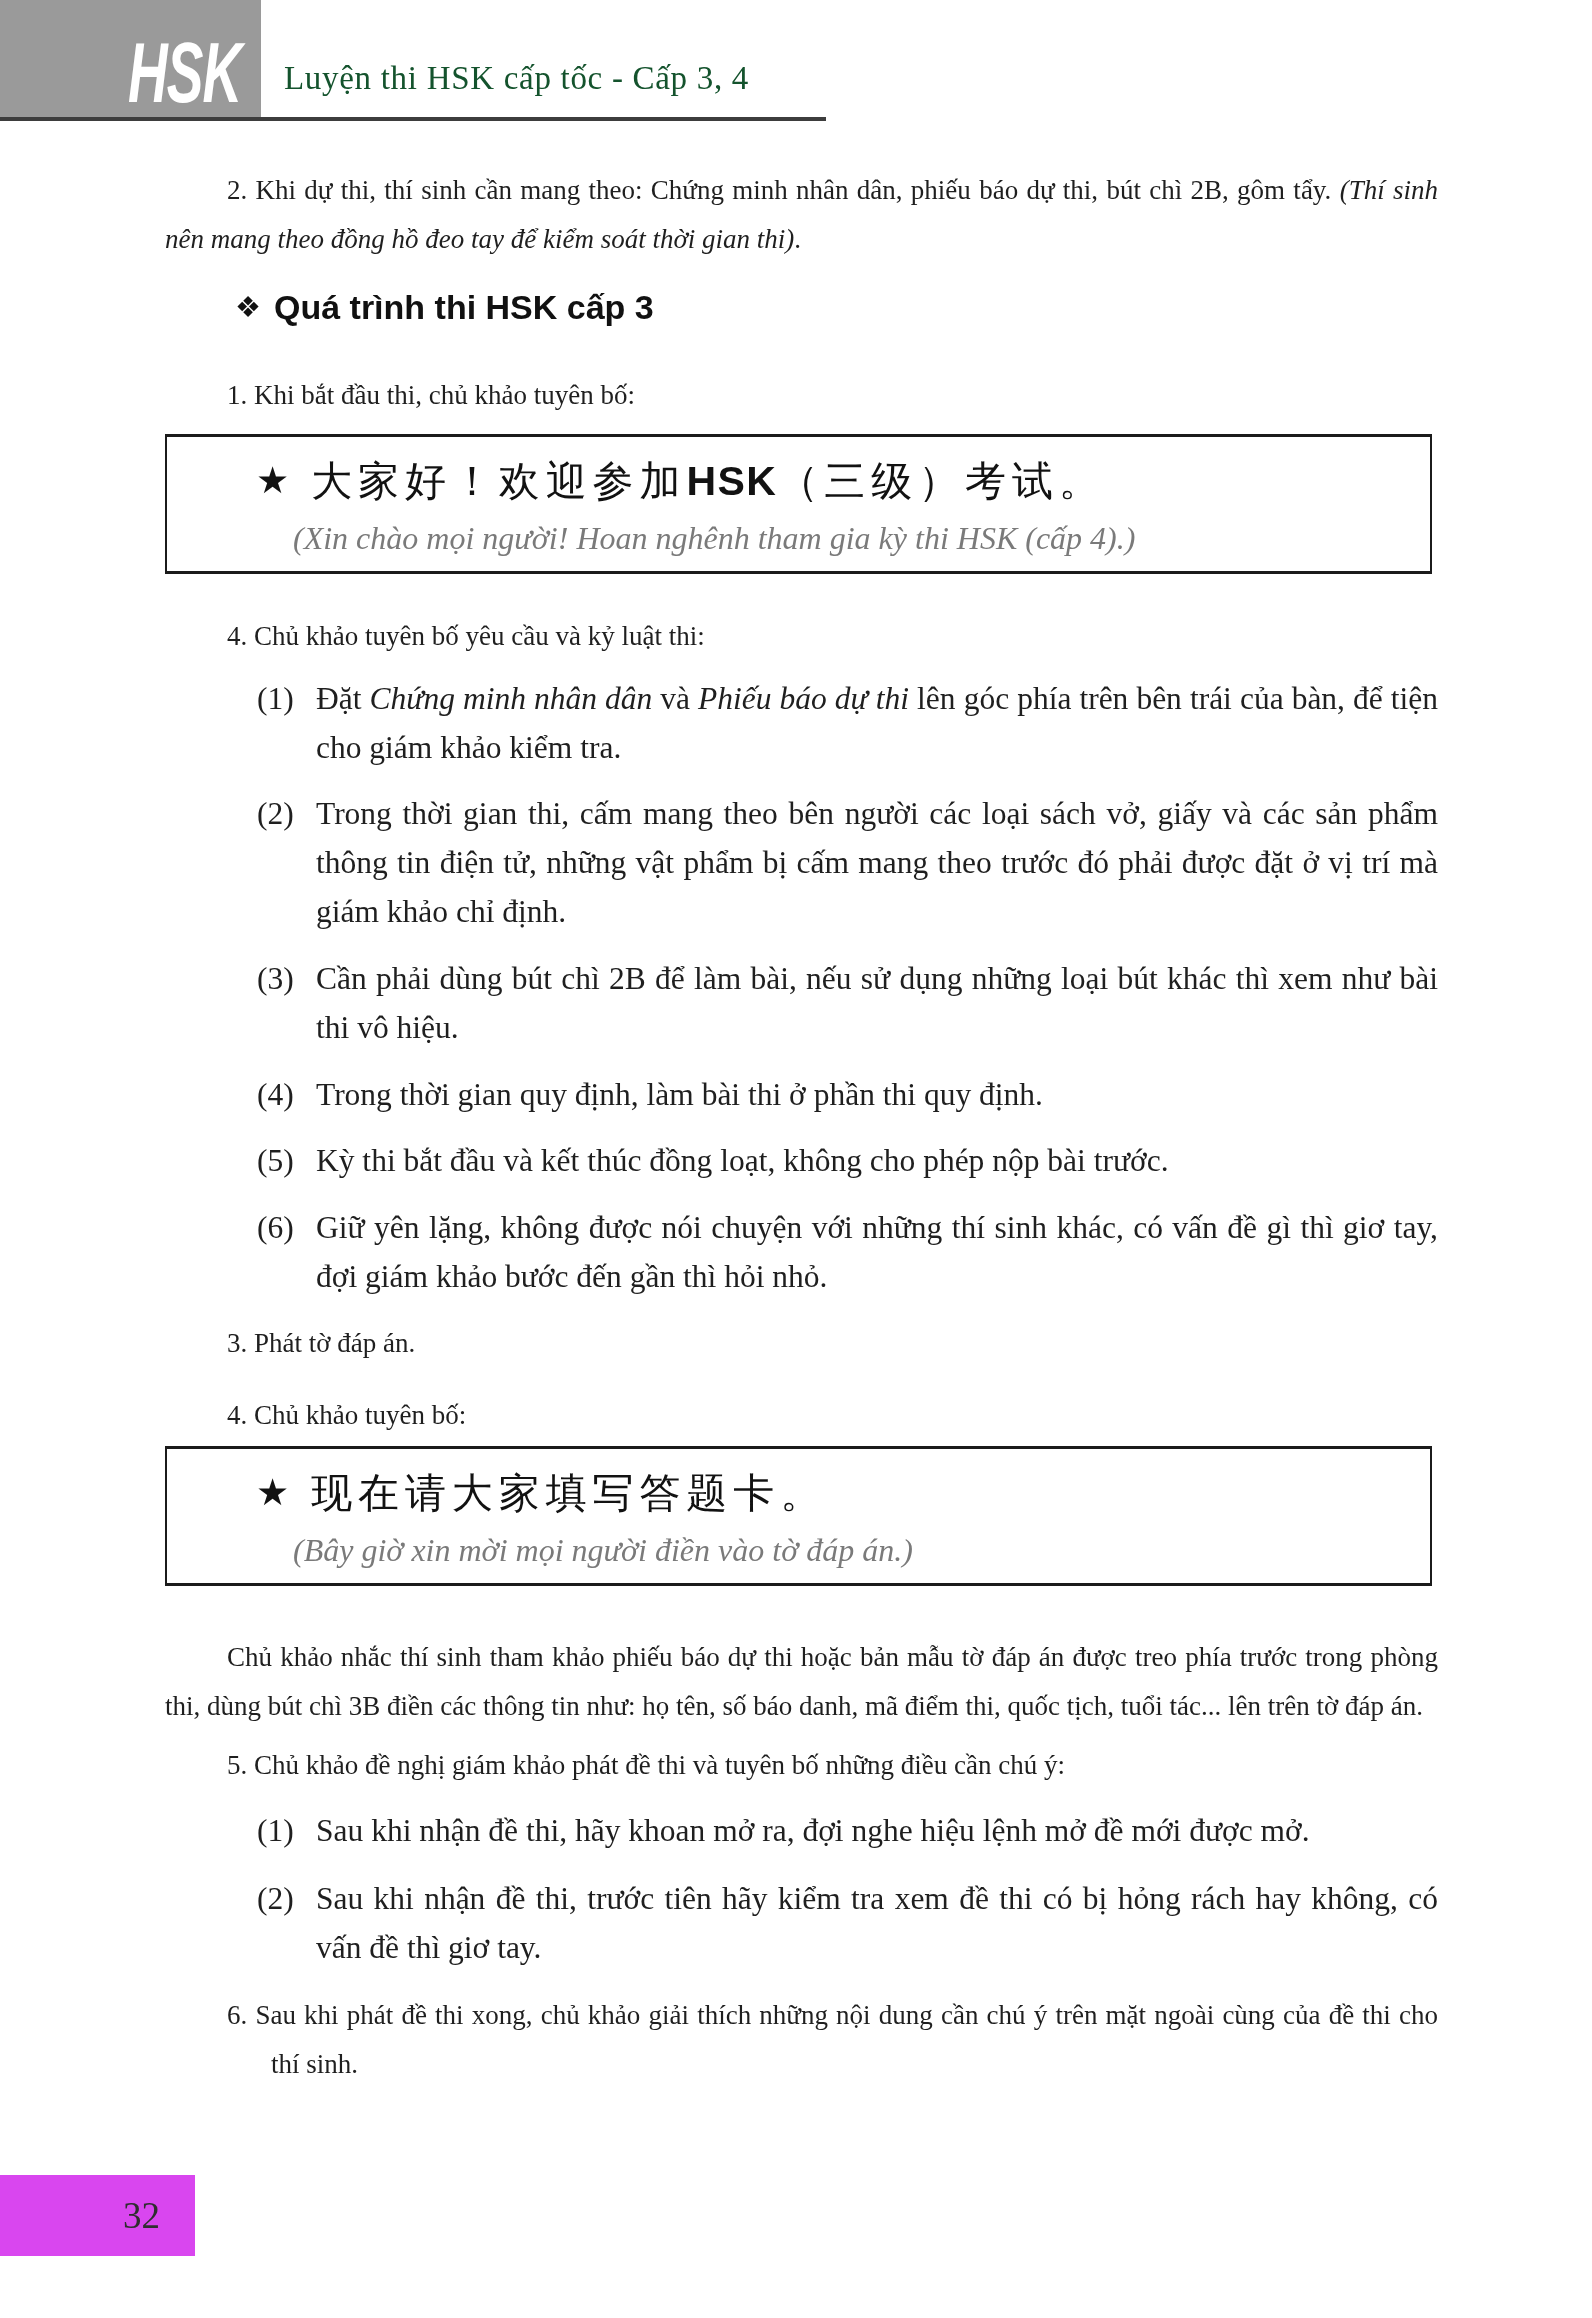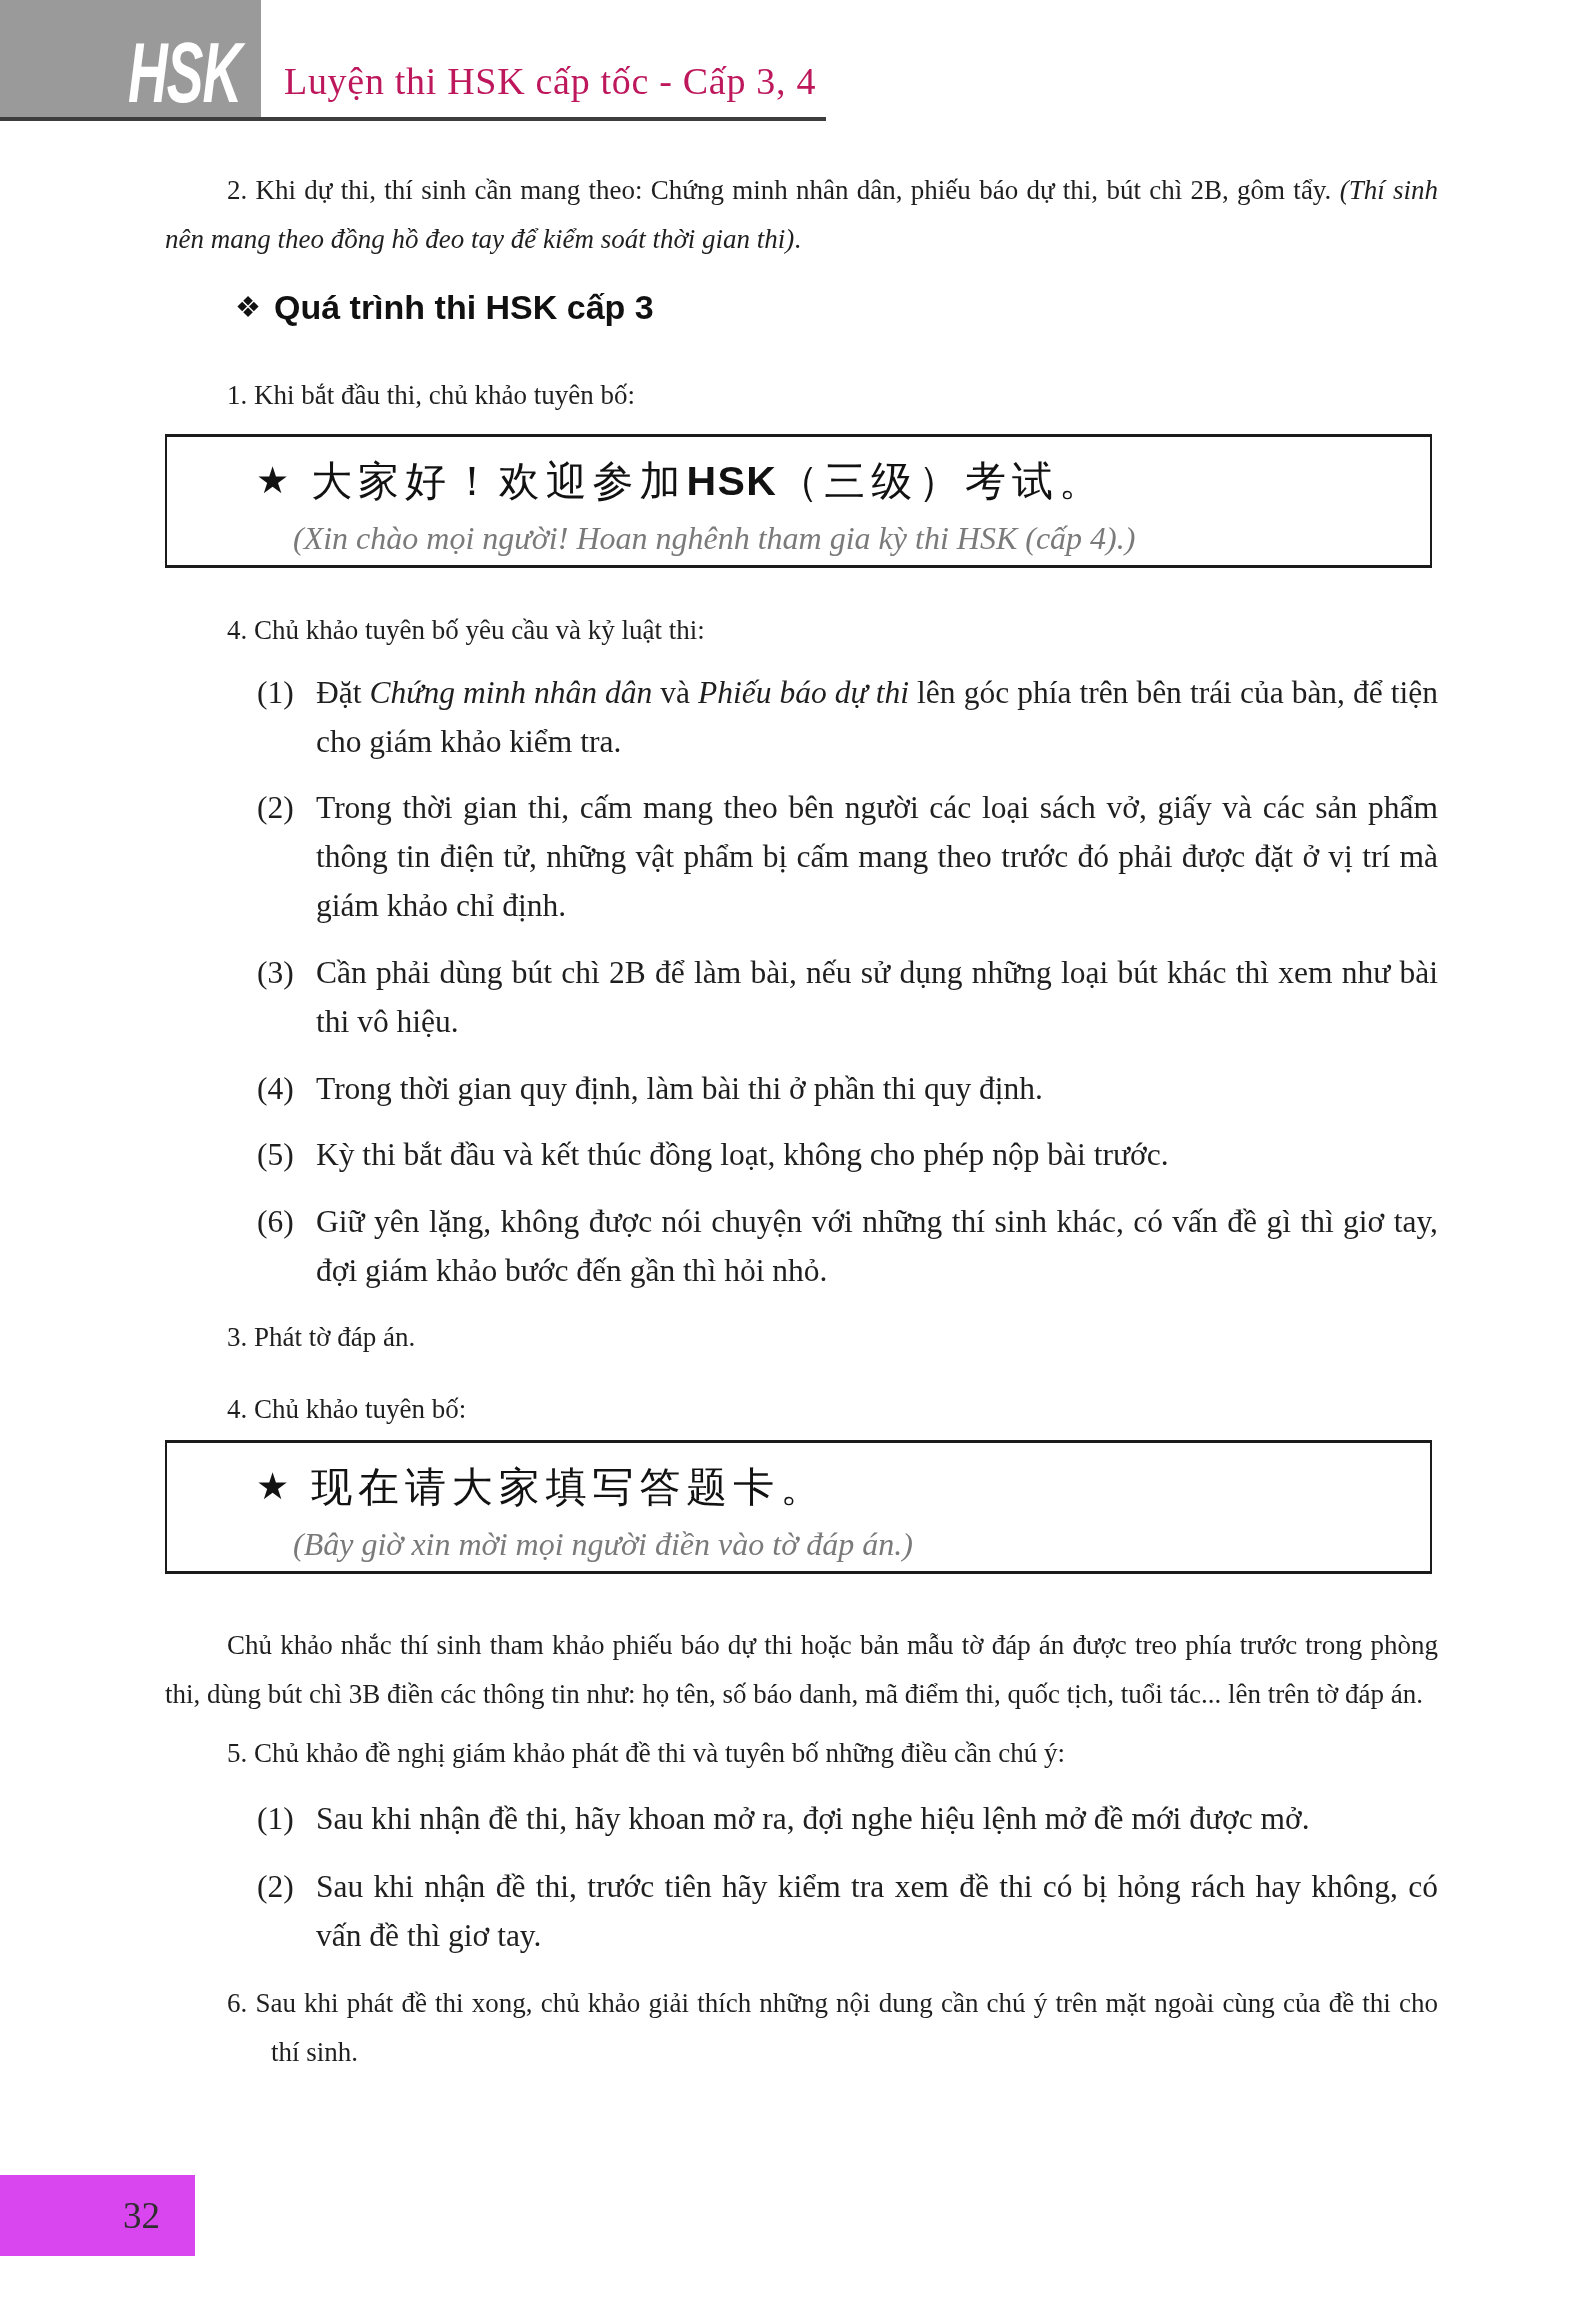--- a/index.html
+++ b/index.html
@@ -16,39 +16,39 @@
   .logo {
     font-family:"Liberation Sans", sans-serif; font-weight:bold; font-style:italic;
     font-size:86px; line-height:1; color:#ffffff; letter-spacing:-1.5px;
     transform:scaleX(0.64); transform-origin:right bottom;
     padding:0 31px 4.4px 0;
   }
   .header-rule {
     position:absolute; top:117px; left:0; width:826px; height:3.7px; background:#3d3d3d;
   }
   .header-title {
-    position:absolute; top:59px; left:284px; font-size:38px; line-height:1.2;
-    color:#be185d; letter-spacing:0.7px;text-align:center;
+    position:absolute; top:59px; left:284px; font-size:33px; line-height:1.2;
+    color:#14532d; letter-spacing:0.7px;text-align:center;
   }
   
   .content { position:absolute; top:119px; left:165px; width:1273px; }
   .para { margin:0; font-size:27px; line-height:49px; text-align:justify; }
   .indent { text-indent:62px; }
   em { font-style:italic; }
   .p-items   { margin-top:47px; }
   .heading {
     margin:20.5px 0 0 70px; font-family:"Liberation Sans", sans-serif;
     font-weight:bold; font-size:34px; line-height:44px; color:#111111;
     display:flex; align-items:center;
   }
   .diamond { font-size:29px; margin-right:13px; font-family:"DejaVu Sans", sans-serif; }
   .p-step1 { margin-top:42px; }
   .quote-box {
     margin-top:14.6px; border:2.2px solid #1b1b1b; border-top-width:3.7px; border-bottom-width:3.7px;
-    padding:19px 22px 6px 89px; box-sizing:border-box; width:1267px;
+    padding:19px 22px 12px 89px; box-sizing:border-box; width:1267px;
   }
   .zh-line { font-size:41px; line-height:51px; letter-spacing:5.9px; color:#121212;
              font-family:"Liberation Serif","DejaVu Serif",serif; }
   .star { font-size:37px; letter-spacing:0; margin-right:22px; position:relative; top:-2.2px;
           font-family:"DejaVu Sans", sans-serif; }
   .zh-latin { font-family:"Liberation Sans", sans-serif; font-weight:bold; letter-spacing:1.5px; }
   .translation {
     margin:8.8px 0 0 37px; font-style:italic; font-size:32px; line-height:42px; color:#7a7a7a;
   }
   .p-step2 { margin-top:38px; }

